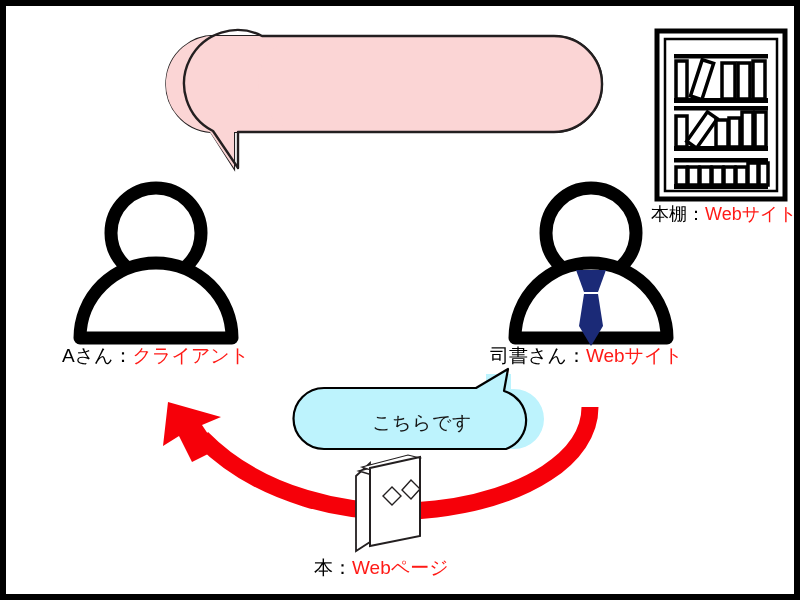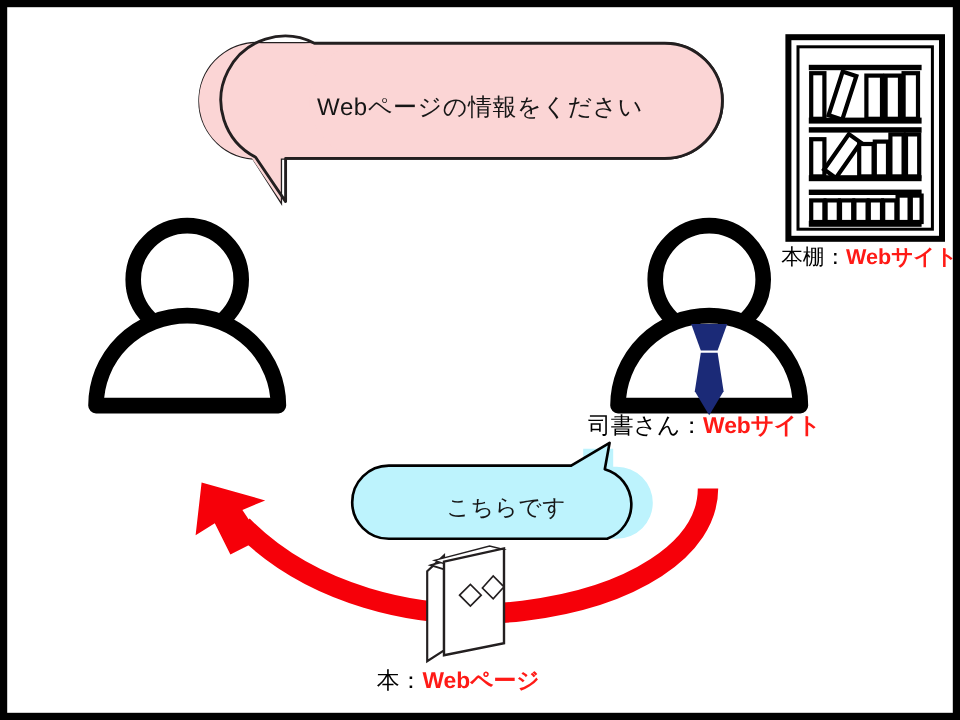--- a/index.html
+++ b/index.html
@@ -42,21 +42,21 @@
   
   .caption {
     position: absolute;
     white-space: nowrap;
     color: #000000;
     font-size: 19px;
     line-height: 1;
   }
   .caption .accent {
     color: #ff1a16;
-    font-weight: bold;
+    font-weight: normal;
   }
   #client-caption  { left: 56px;  top: 340px; }
   #server-caption  { left: 484px; top: 340px; }
   #shelf-caption   { left: 645px; top: 199px; font-size: 18px; }
   #book-caption    { left: 308px; top: 552px; text-align: center; }
 
   
   svg.layer {
     position: absolute;
     left: 0;
@@ -171,24 +171,26 @@
       <path d="M 353 465 L 400 452 L 412 456 L 366 469 Z" fill="#ffffff" stroke="#231f20" stroke-width="1.5"></path>
       <path d="M 356 461 L 402 449 L 414 452 L 368 465 Z" fill="#ffffff" stroke="#231f20" stroke-width="1.2"></path>
 
       <path d="M 364 462 L 414 451 L 414 530 L 364 540 Z" fill="#ffffff" stroke="#231f20" stroke-width="2"></path>
 
       <path d="M 377 490 L 386 481 L 395 490 L 386 499 Z" fill="#ffffff" stroke="#231f20" stroke-width="1.4"></path>
       <path d="M 396 484 L 405 474 L 414 483 L 405 493 Z" fill="#ffffff" stroke="#231f20" stroke-width="1.4"></path>
     </g>
   </svg>
 
-  <div class="bubble-text" id="request-bubble-text">Webページの情報をください</div>
 
   <div class="bubble-text" id="reply-bubble-text">こちらです</div>
 
+  <div class="caption" id="client-caption">
+    <span>Aさん：</span><span class="accent">クライアント</span>
+  </div>
 
   <div class="caption" id="server-caption">
     <span>司書さん：</span><span class="accent">Webサイト</span>
   </div>
 
   <div class="caption" id="shelf-caption">
     <span>本棚：</span><span class="accent">Webサイト</span>
   </div>
 
   <div class="caption" id="book-caption">

